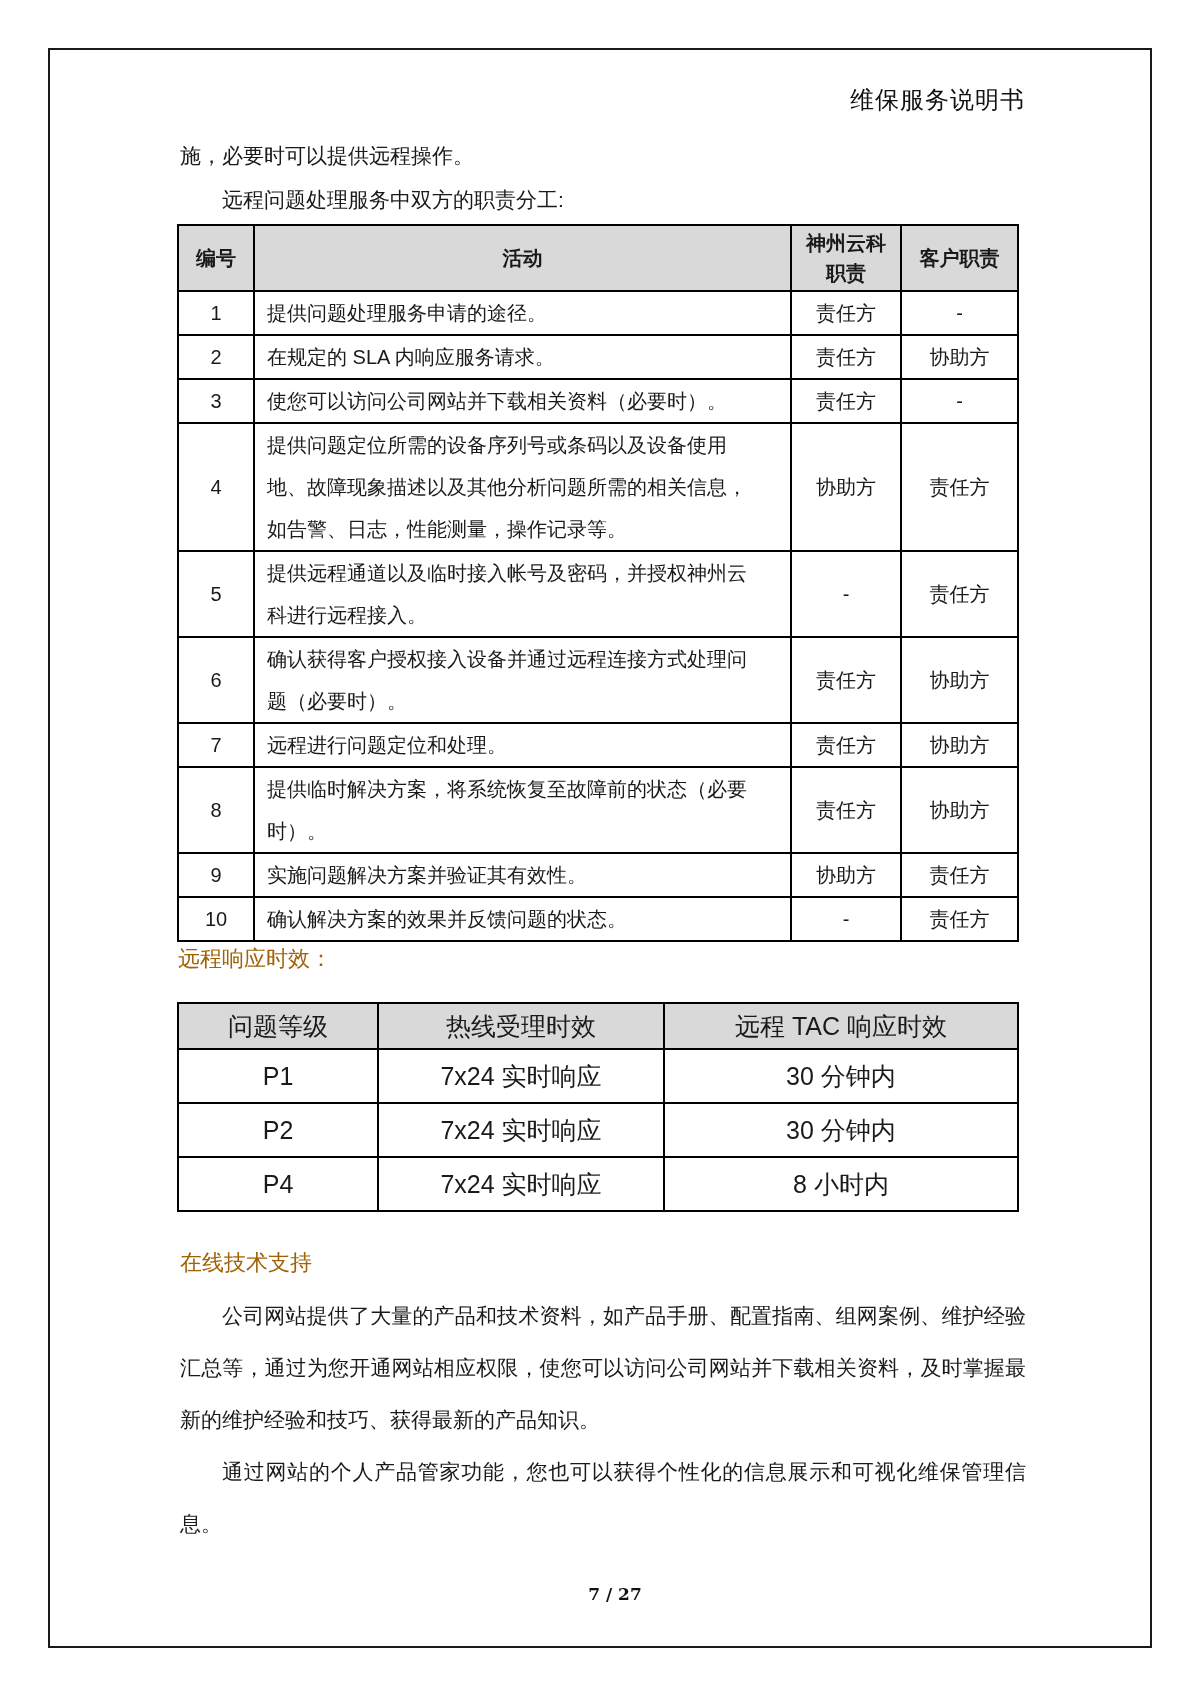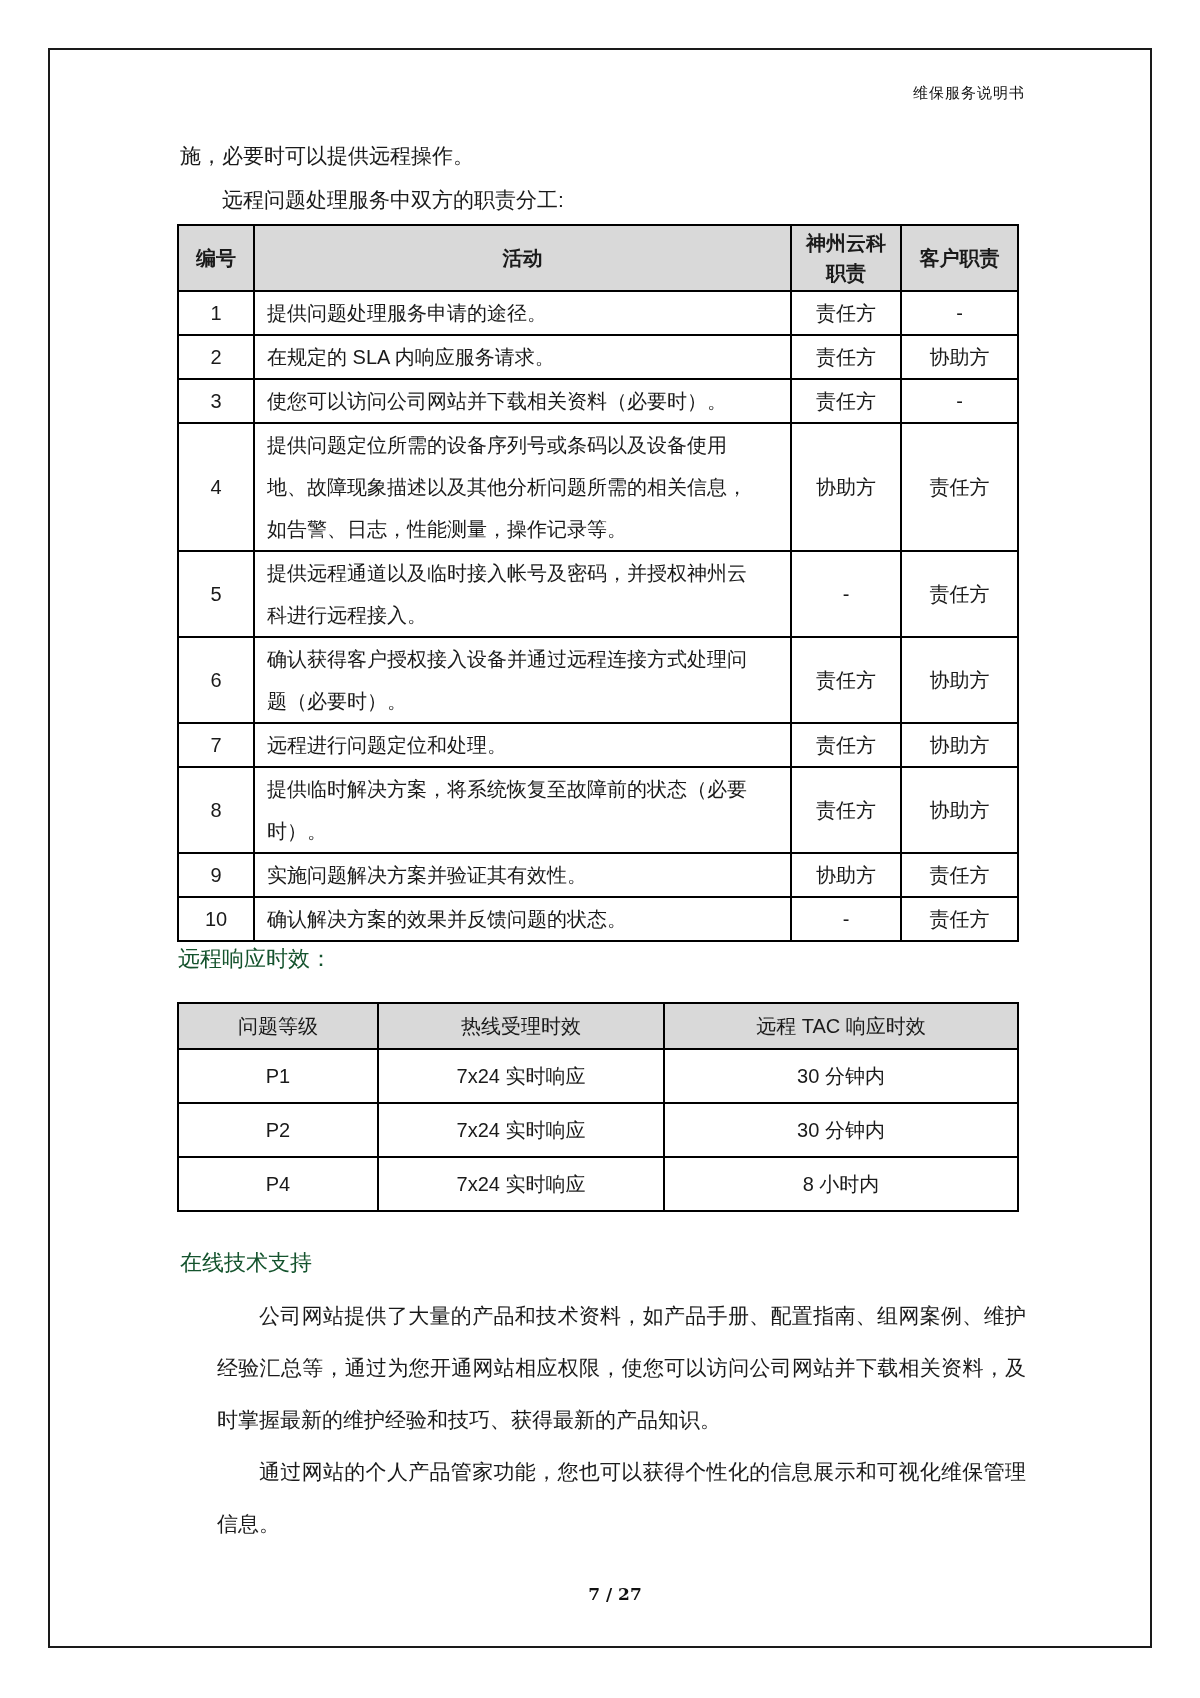--- a/index.html
+++ b/index.html
@@ -19,21 +19,21 @@
     left: 48px; top: 48px;
     width: 1104px; height: 1600px;
     border: 2px solid #1a1a1a;
   }
 
   .doc-header-title {
     position: absolute;
     top: 84px;
     right: 175px;
     font-family: "DejaVu Serif", "Liberation Serif", serif;
-    font-size: 15px;
+    font-size: 24px;
     letter-spacing: 1px;
     color: #111;
   }
 
   .intro-text {
     position: absolute;
     left: 180px; top: 142px;
     font-size: 21px;
     color: #1a1a1a;
   }
@@ -76,33 +76,33 @@
   .t1 tr.h3 td { height: 126px; }
 
   .col-no       { width: 76px;  }
   .col-activity { width: 537px; }
   .col-dcn      { width: 110px; }
   .col-customer { width: 117px; }
 
   .section-heading {
     position: absolute;
     font-size: 22px;
-    color: #14532d;
+    color: #a16207;
   }
   .heading-response { left: 178px; top: 944px; }
   .heading-online   { left: 180px; top: 1248px; }
 
   .t2 {
     position: absolute;
     left: 177px; top: 1002px;
     width: 840px;
   }
   .t2 th, .t2 td {
     border: 2px solid #000;
-    font-size: 20px;
+    font-size: 25px;
     color: #1a1a1a;
     text-align: center;
     vertical-align: middle;
   }
   .t2 th {
     background: #d9d9d9;
     font-weight: normal;
     height: 46px;
   }
   .t2 td { height: 54px; }
@@ -114,21 +114,20 @@
     position: absolute;
     left: 180px; top: 1290px;
     width: 846px;
   }
   .body-paragraphs p {
     font-size: 21px;
     line-height: 52px;
     text-align: justify;
     text-indent: 42px;
     color: #1a1a1a;
-    margin-left: 37px;
   }
 
   .page-footer {
     position: absolute;
     left: 0; top: 1584px;
     width: 1200px;
     text-align: center;
     font-family: "DejaVu Serif", "Liberation Serif", serif;
     font-weight: bold;
     font-size: 17px;

